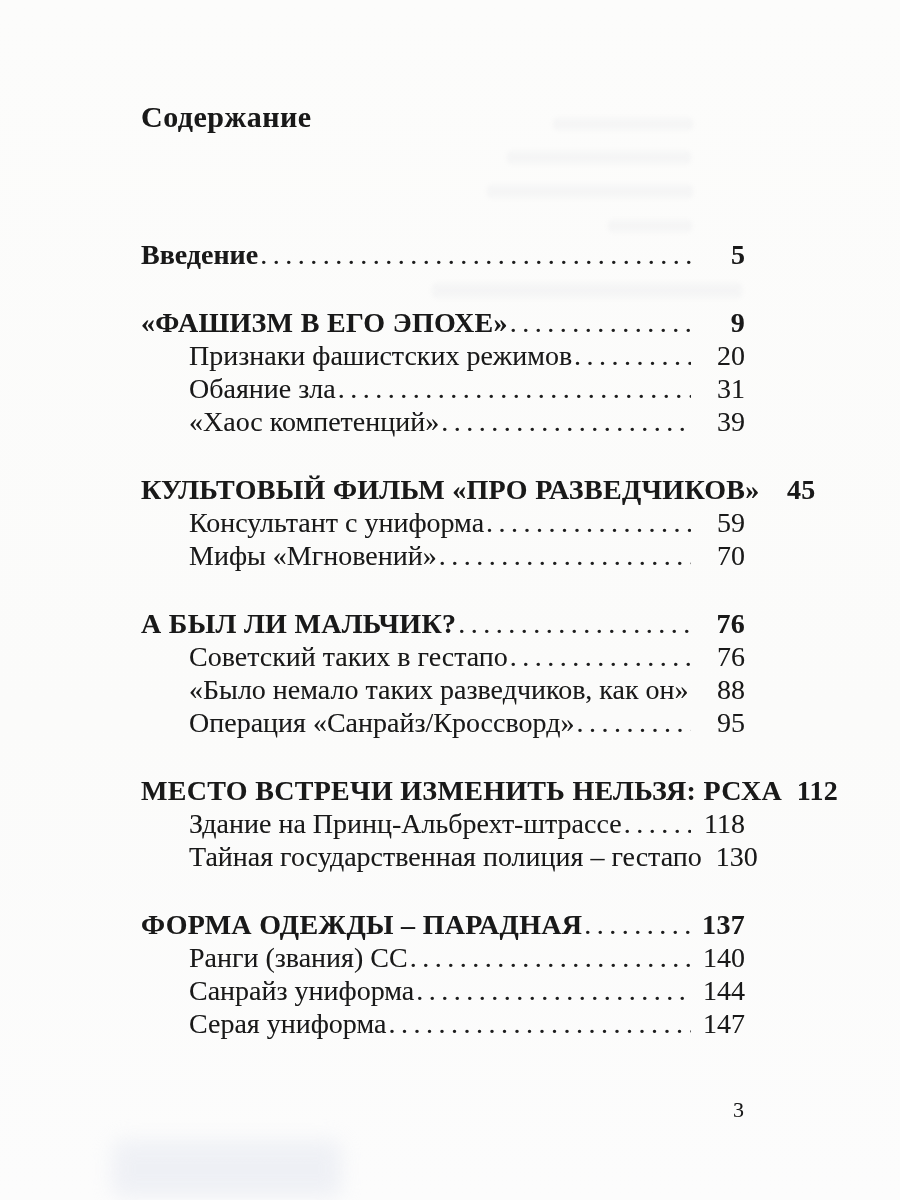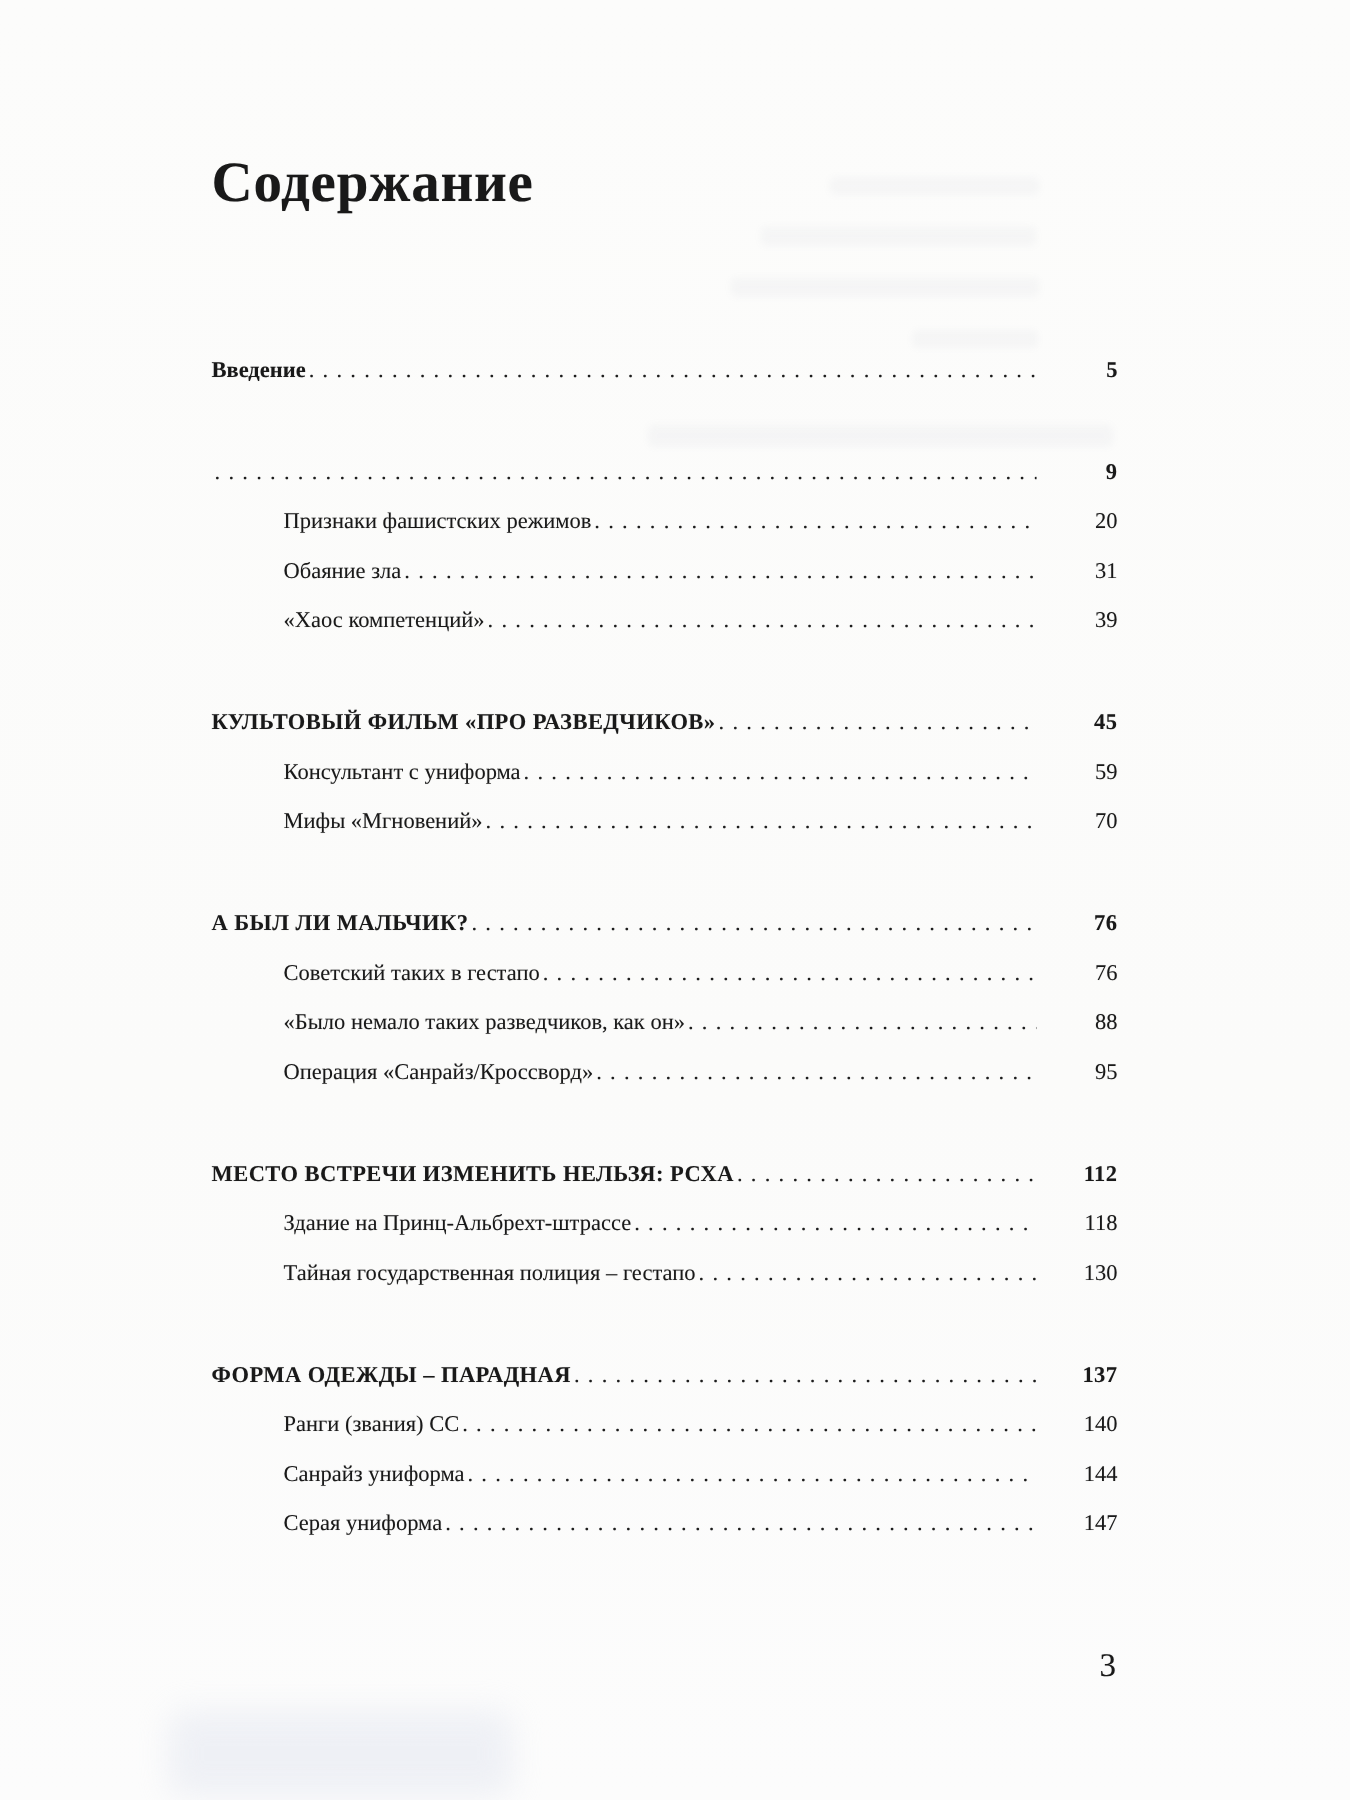--- a/index.html
+++ b/index.html
@@ -33,31 +33,31 @@
     opacity: 0.45;
     filter: blur(10px);
     border-radius: 12px;
   }
 
   .title {
     position: absolute;
     left: 141px;
     top: 100px;
     margin: 0;
-    font-size: 38px;
+    font-size: 30px;
     font-weight: 700;
     letter-spacing: 0.5px;
   }
 
   .toc {
     position: absolute;
     left: 141px;
     top: 239px;
     width: 604px;
-    font-size: 15px;
+    font-size: 28px;
   }
   .toc-row {
     display: flex;
     align-items: baseline;
     height: 33px;
     white-space: nowrap;
   }
   .toc-row.intro   { font-weight: 700; }
   .toc-row.chapter { font-weight: 700; margin-top: 35px; letter-spacing: 0.3px; }
   .toc-row.section { padding-left: 48px; }
@@ -104,20 +104,21 @@
 
   <h1 class="title">Содержание</h1>
 
   <div class="toc" id="toc">
       <div class="toc-row intro">
     <span class="label">Введение</span>
     <span class="dots"></span>
     <span class="num">5</span>
   </div>
       <div class="toc-row chapter">
+    <span class="label">«ФАШИЗМ В ЕГО ЭПОХЕ»</span>
     <span class="dots"></span>
     <span class="num">9</span>
   </div>
       <div class="toc-row section">
     <span class="label">Признаки фашистских режимов</span>
     <span class="dots"></span>
     <span class="num">20</span>
   </div>
       <div class="toc-row section">
     <span class="label">Обаяние зла</span>

